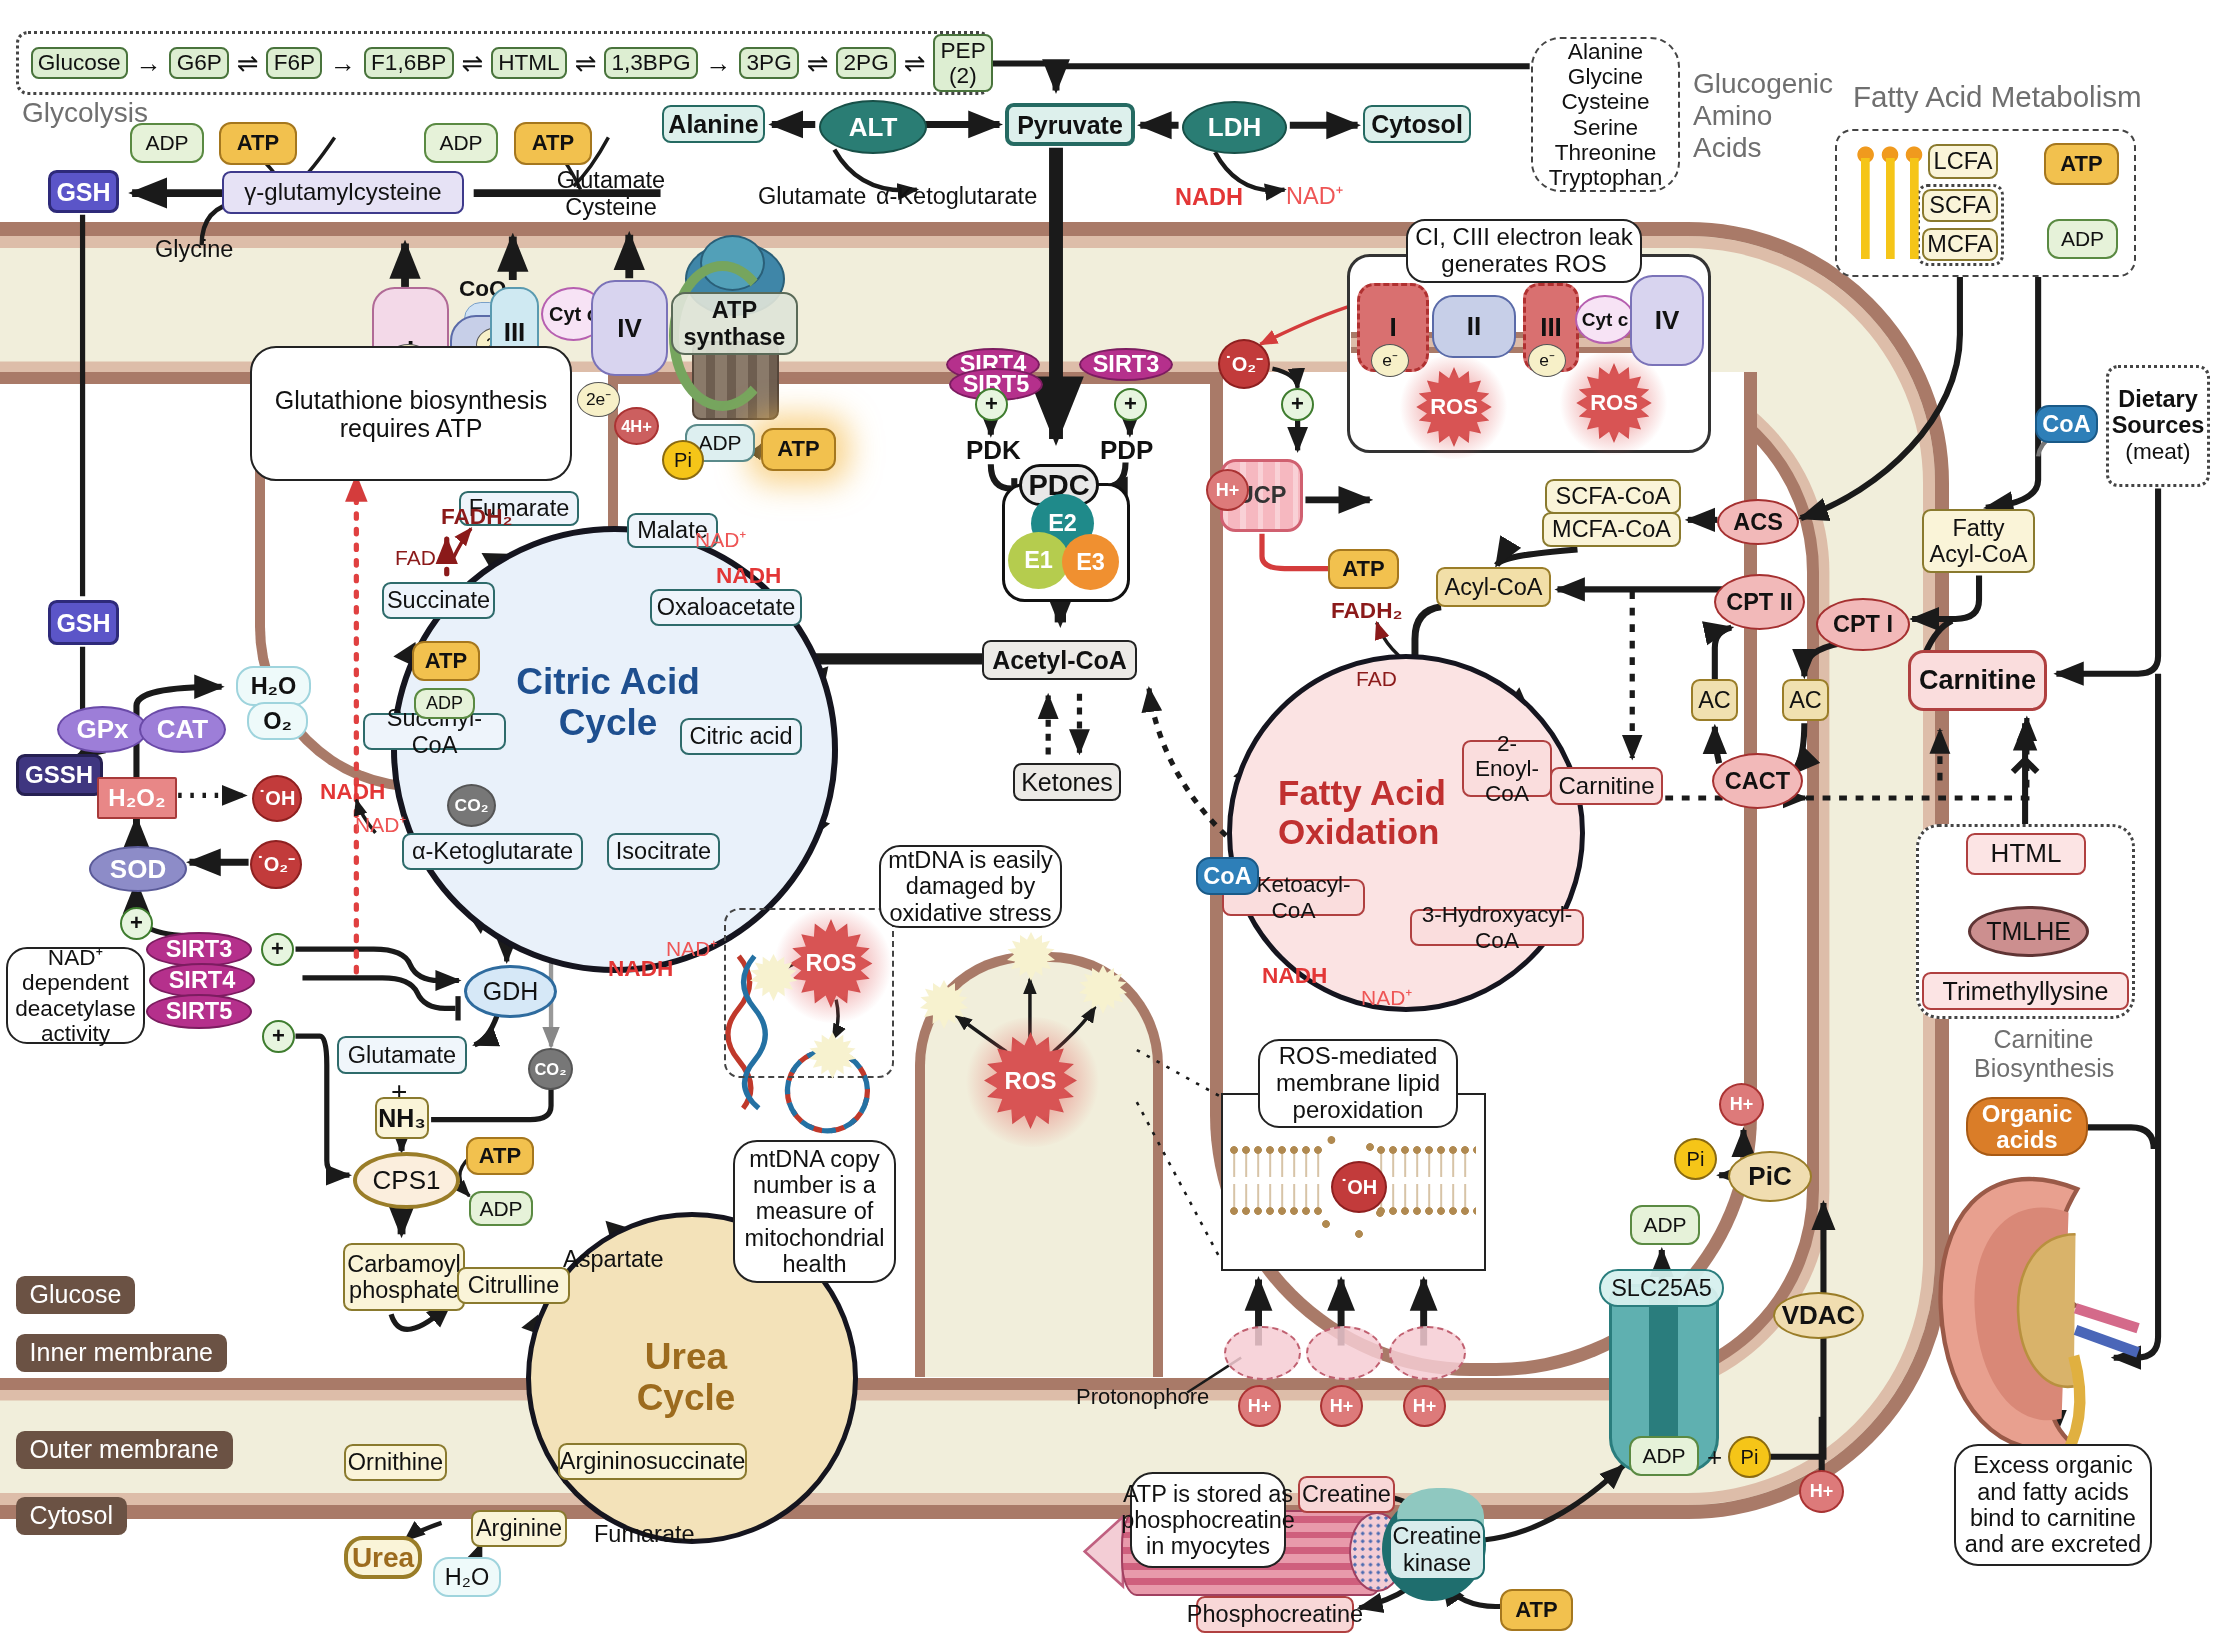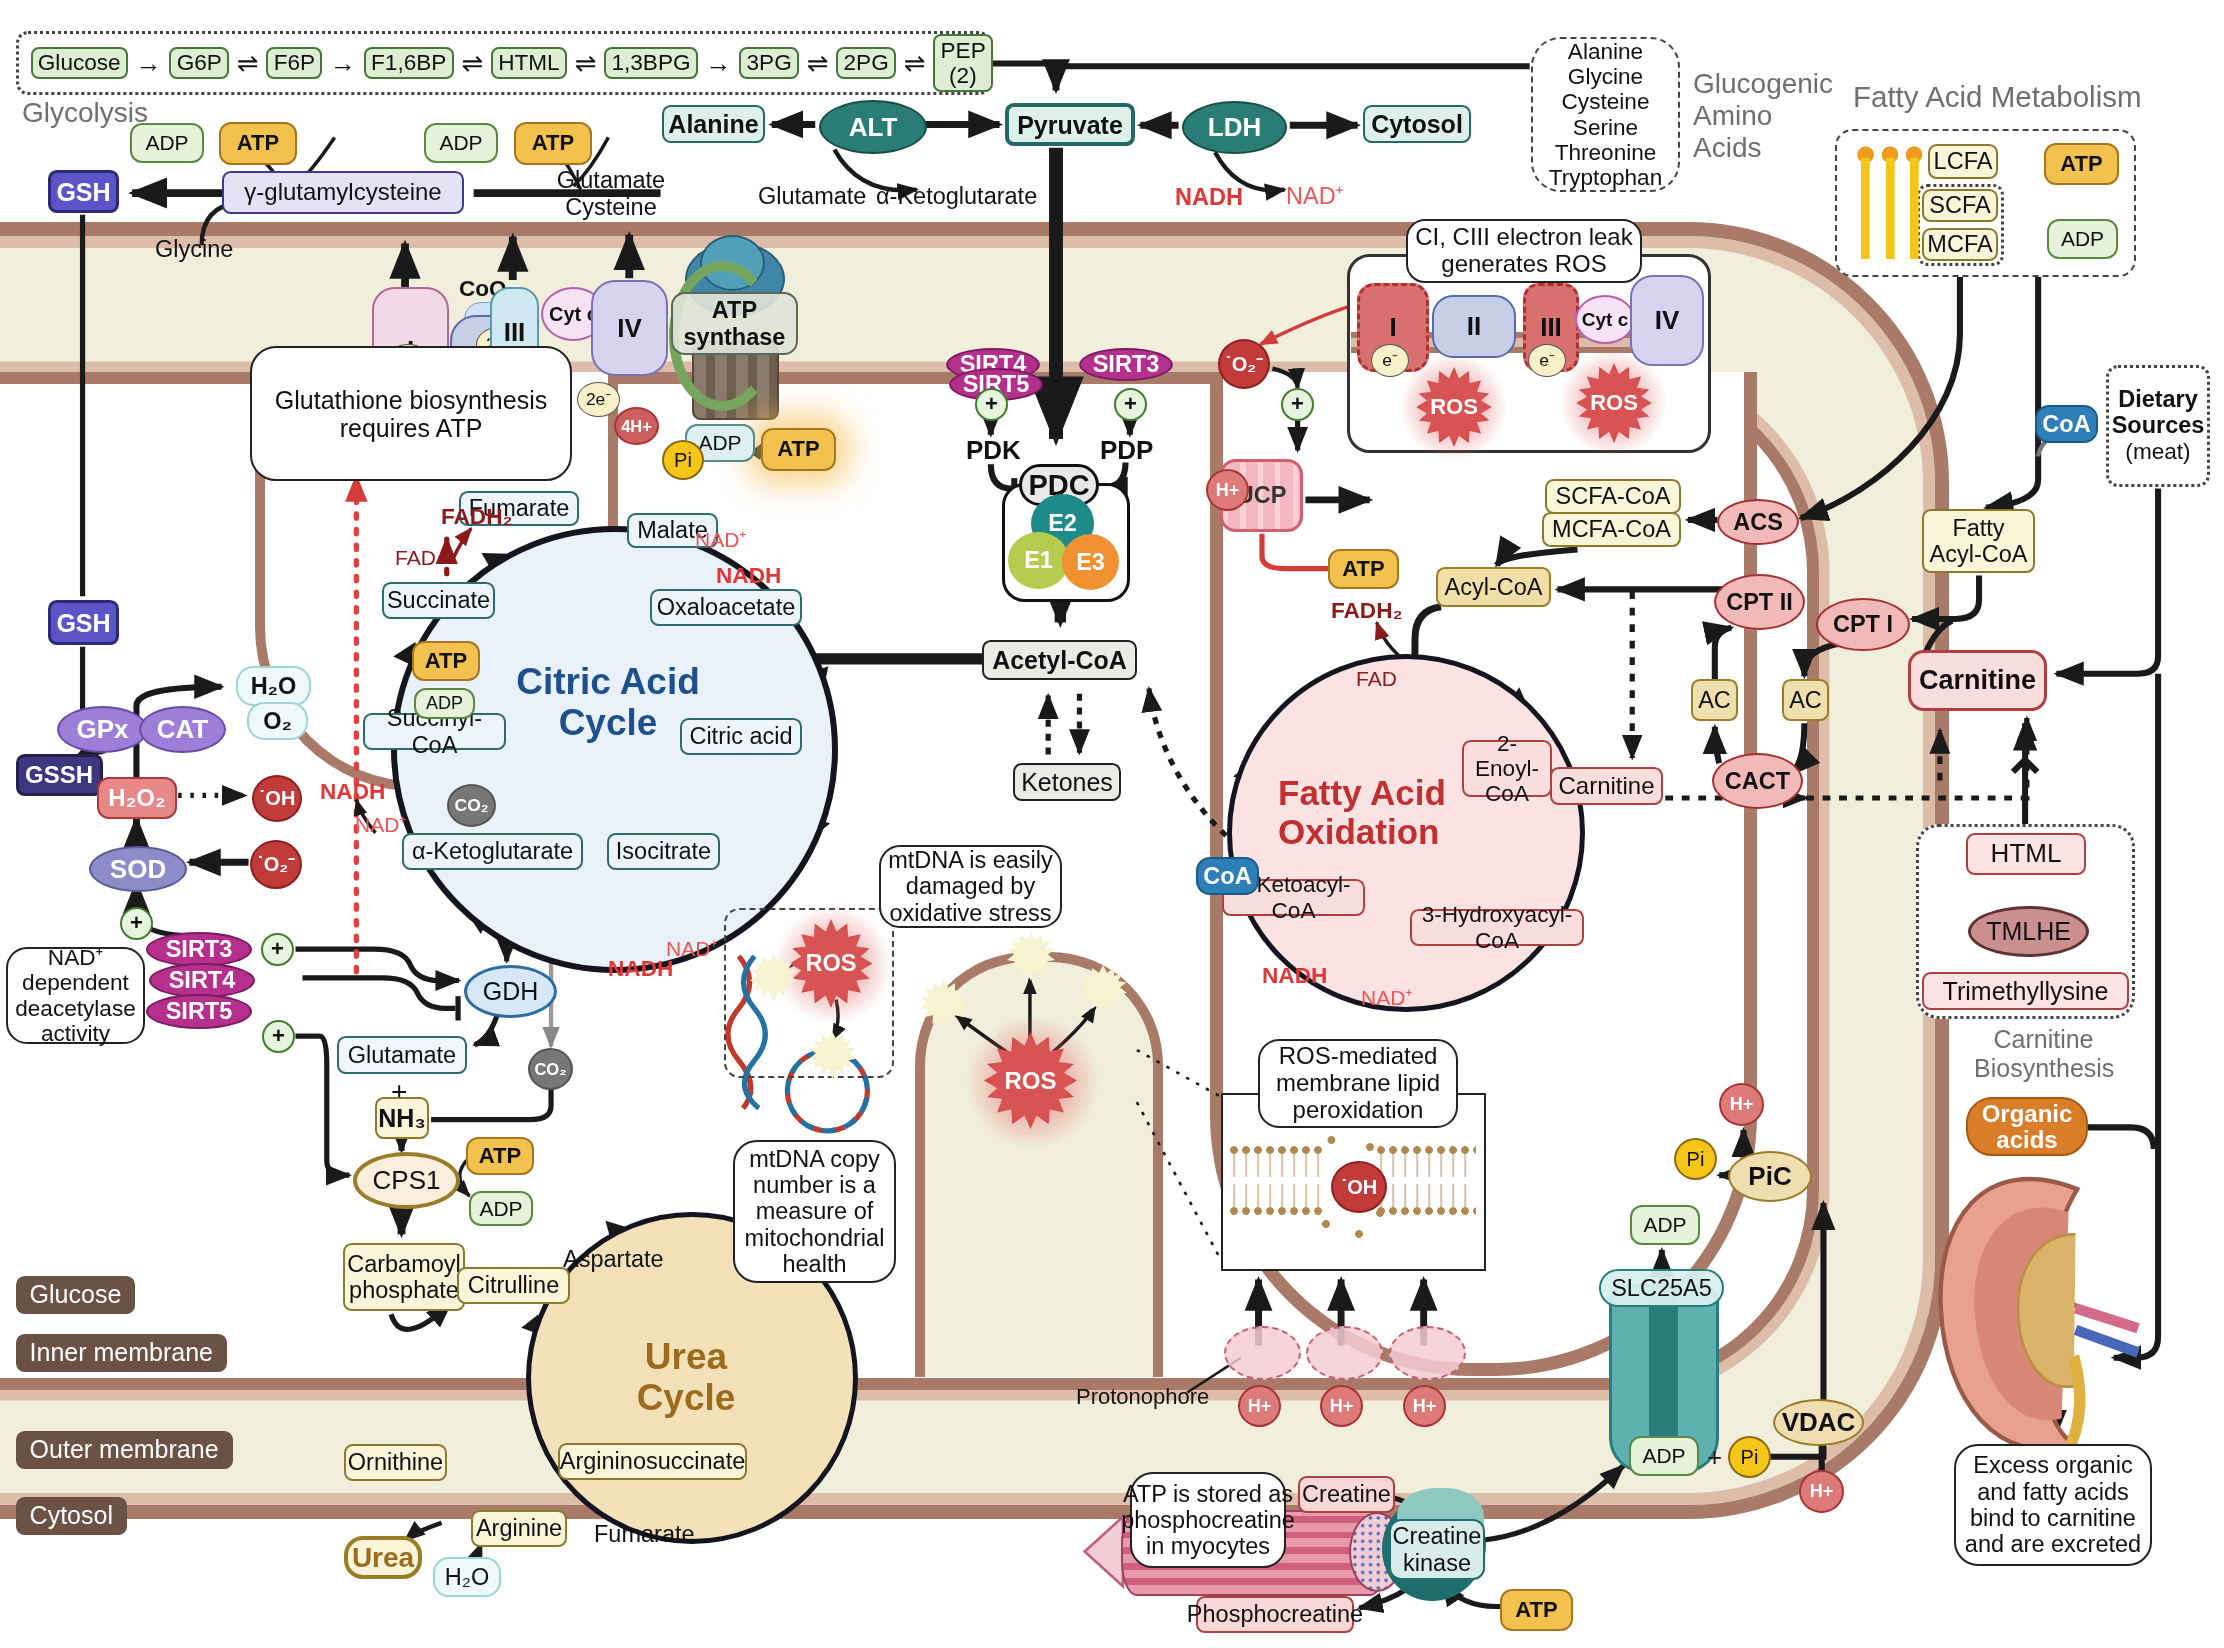--- a/index.html
+++ b/index.html
@@ -507,39 +507,39 @@
   <div class="nd" style="left:433px;top:1557px;width:68px;height:40px;background:#eefafa;border:2.6px solid #9fd4dd;border-radius:15.6px;font-size:23.5px">H₂O</div>
   <div class="txt" style="left:563px;top:1246px">Aspartate</div>
   <div class="txt" style="left:594px;top:1521px">Fumarate</div>
 
   <div class="nd" style="left:48px;top:600px;width:71px;height:45px;background:#5b55c8;border:3.5px solid #2e2a7a;color:#fff;font-weight:bold;font-size:25px">GSH</div>
   <div class="blob oval" style="left:57px;top:706px;width:87px;height:43px;background:#9d7ed8;border:2.6px solid #6a4aa8;color:#fff">GPx</div>
   <div class="blob oval" style="left:139px;top:706px;width:83px;height:43px;background:#9d7ed8;border:2.6px solid #6a4aa8;color:#fff">CAT</div>
   <div class="nd" style="left:236px;top:666px;width:75px;height:40px;background:#eefafa;border:2.6px solid #9fd4dd;border-radius:17.4px;font-weight:bold">H₂O</div>
   <div class="nd" style="left:247px;top:702px;width:61px;height:38px;background:#eefafa;border:2.6px solid #9fd4dd;border-radius:17.4px;font-weight:bold">O₂</div>
   <div class="nd" style="left:15.6px;top:754px;width:87px;height:42px;background:#3f3680;border:3.5px solid #262052;color:#fff;font-weight:bold;font-size:24px">GSSH</div>
-  <div class="nd" style="left:97px;top:777px;width:80px;height:42px;background:#e88787;border:2.6px solid #a83a3a;color:#fff;font-weight:bold;border-radius:12px;font-size:24px">H₂O₂</div>
+  <div class="nd" style="left:97px;top:777px;width:80px;height:42px;background:#e88787;border:2.6px solid #a83a3a;color:#fff;font-weight:bold;border-radius:2px;font-size:24px">H₂O₂</div>
   <div class="nd redc" style="left:252px;top:775px;width:50px;height:47px">˙OH</div>
   <div class="blob oval" style="left:89px;top:846px;width:94px;height:42px;background:#8d8cc8;border:2.6px solid #5a5a98;color:#fff">SOD</div>
   <div class="nd redc" style="left:250px;top:840px;width:52px;height:49px">˙O₂⁻</div>
   <div class="nd plusc" style="left:120px;top:907px;width:33px;height:33px">+</div>
   <div class="nd sirt" style="left:146px;top:932px;width:106px;height:35px">SIRT3</div>
   <div class="nd sirt" style="left:149px;top:963px;width:106px;height:35px">SIRT4</div>
   <div class="nd sirt" style="left:146px;top:994px;width:106px;height:35px">SIRT5</div>
   <div class="nd plusc" style="left:261px;top:933px;width:33px;height:33px">+</div>
   <div class="nd plusc" style="left:262px;top:1020px;width:33px;height:33px">+</div>
   <div class="nd whiteb" style="left:6px;top:947px;width:139px;height:97px;border-radius:21px;font-size:22.6px">NAD⁺ dependent deacetylase activity</div>
 
   <div class="nd hplus" style="left:1719px;top:1083px;width:45px;height:43px">H+</div>
   <div class="nd pic" style="left:1674px;top:1138px;width:43px;height:42px">Pi</div>
   <div class="blob oval" style="left:1728px;top:1151px;width:80px;height:47px;background:#f0ddb0;border:2.6px solid #9a7d28">PiC</div>
   <div class="nd adp" style="left:1630px;top:1205px;width:70px;height:40px">ADP</div>
   <div class="ab" style="left:1609px;top:1284px;width:104px;height:183px;background:#5fb0b0;border:3.5px solid #2a7d7d;border-radius:17.4px 17.4px 35px 35px;z-index:3;background-image:linear-gradient(90deg,transparent 0 37px,#2a7d7d 37px 66px,transparent 66px)"></div>
   <div class="nd" style="left:1599px;top:1269px;width:125px;height:38px;background:rgba(214,240,238,.95);border:2.6px solid #2a7d7d;border-radius:19px;font-size:23.5px;z-index:4">SLC25A5</div>
-  <div class="blob oval" style="left:1773px;top:1399px;width:87px;height:43px;background:#f0ddb0;border:2.6px solid #9a7d28;z-index:4">VDAC</div>
+  <div class="blob oval" style="left:1773px;top:1292px;width:87px;height:43px;background:#f0ddb0;border:2.6px solid #9a7d28;z-index:4">VDAC</div>
   <div class="nd adp" style="left:1629px;top:1436px;width:70px;height:40px;z-index:4">ADP</div>
   <div class="txt" style="left:1707px;top:1443px;font-size:26px;z-index:4">+</div>
   <div class="nd pic" style="left:1728px;top:1436px;width:43px;height:42px;z-index:4">Pi</div>
   <div class="nd hplus" style="left:1799px;top:1470px;width:45px;height:43px;z-index:4">H+</div>
 
   <div class="ab" style="left:1121px;top:1510px;width:261px;height:82px;background:repeating-linear-gradient(0deg,#e89aab 0 8.7px,#cf5f7d 8.7px 15.6px);border:2.6px solid #a04060;border-radius:15.6px/35px;z-index:3"></div>
   <div class="ab" style="left:1349px;top:1512px;width:52px;height:76px;background:radial-gradient(circle,#4a6ab0 0 1.4px,transparent 1.9px) 0 0/7.8px 7.8px,#f3cdd5;border:2.6px solid #a04060;border-radius:50%;z-index:4"></div>
   <div class="blob" style="left:1382px;top:1497px;width:104px;height:104px;background:#1f6e6e;border-radius:46% 54% 52% 48%/50% 46% 54% 50%;z-index:4"></div>
   <div class="blob" style="left:1397px;top:1488px;width:87px;height:61px;background:#8fc8c0;border-radius:50% 50% 40% 60%;z-index:4"></div>
   <div class="nd" style="left:1389px;top:1519px;width:96px;height:61px;background:#d8ecec;border:2.6px solid #1f6e6e;border-radius:12px;font-size:23.5px;z-index:5">Creatine kinase</div>

